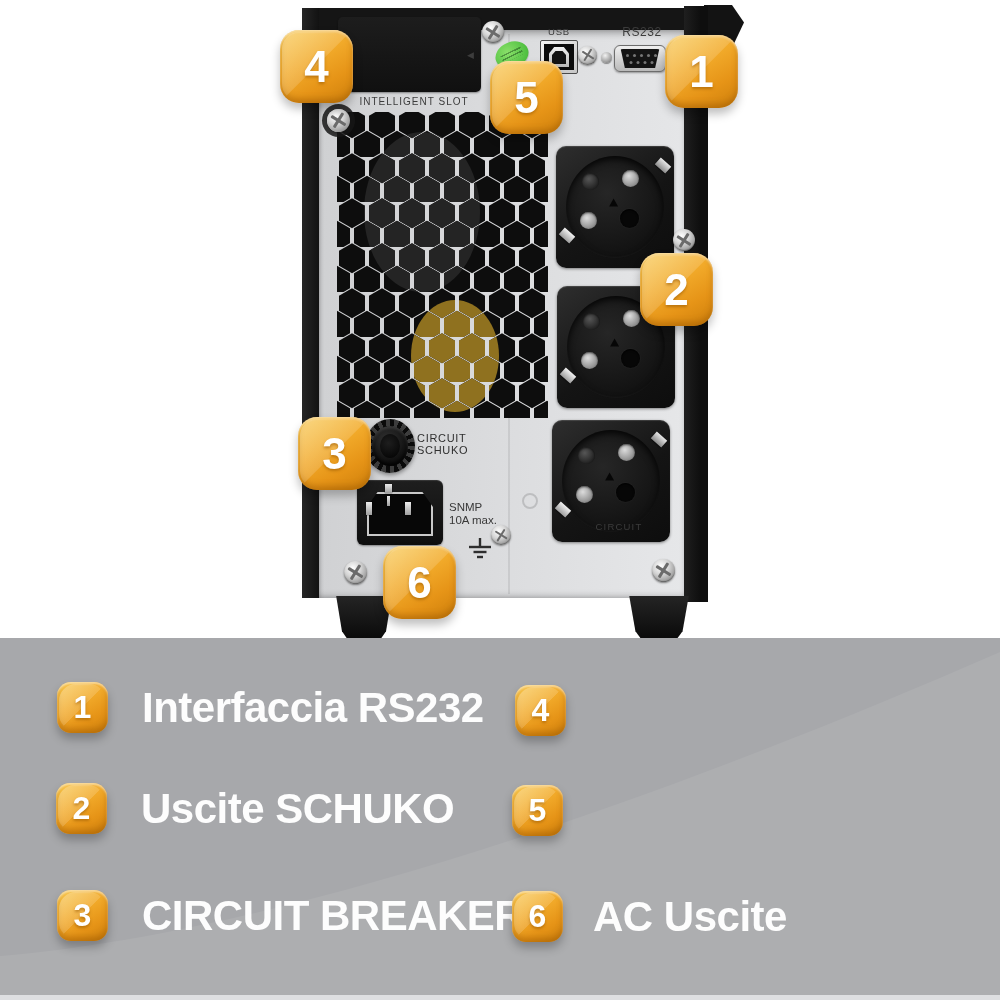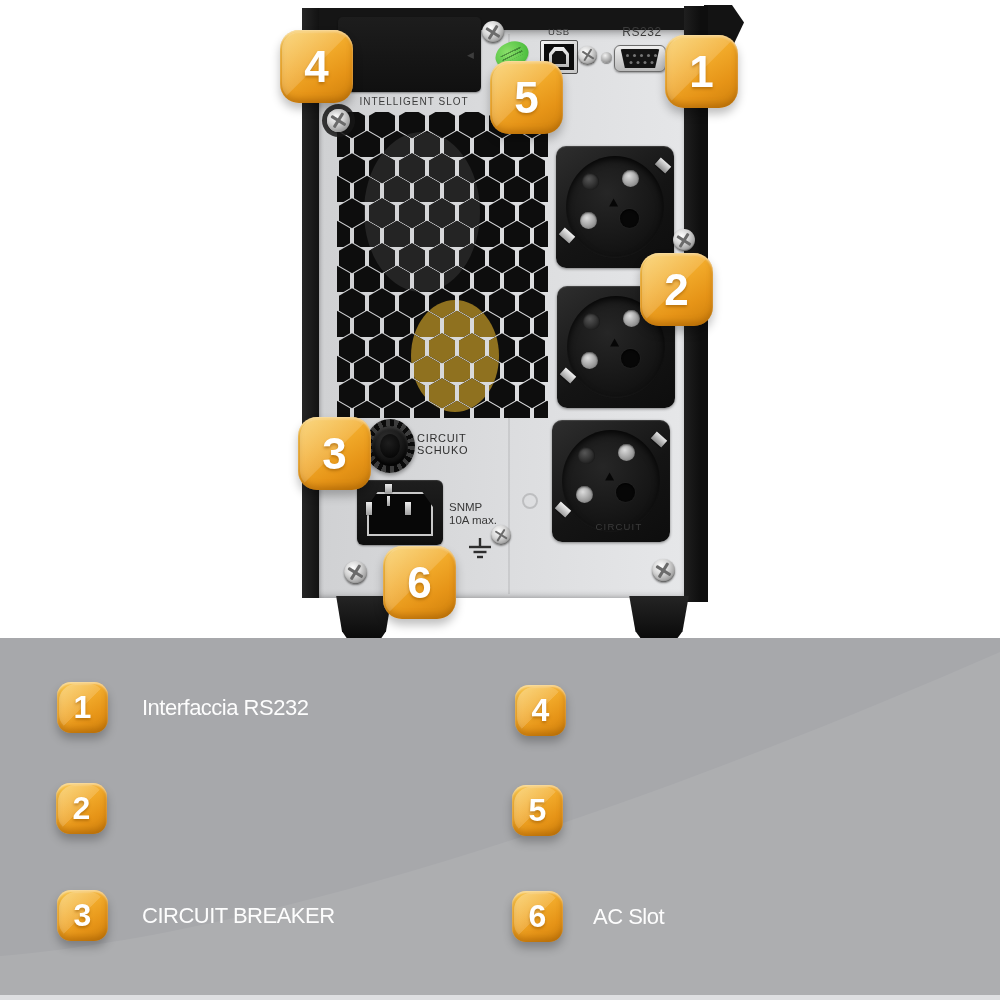--- a/index.html
+++ b/index.html
@@ -137,21 +137,21 @@
          text-shadow:0 2px 3px rgba(150,85,0,.55);}
   .legend-badge{position:relative;flex:0 0 auto;width:51px;height:51px;border-radius:14px;}
   .legend-badge .badge-num{font-size:32px;}
 
   
   .legend{left:0;top:638px;width:1000px;height:362px;background:#a7a8ab;}
   .legend-bottom-strip{position:absolute;left:0;bottom:0;width:100%;height:5px;background:#dedfe1;}
   .legend-item{position:absolute;display:flex;align-items:center;}
   .legend-item-left{gap:34px;}
   .legend-item-right{gap:30px;}
-  .legend-label{font-size:22px;font-weight:normal;letter-spacing:-0.5px;color:#fdfdfd;white-space:nowrap;}
+  .legend-label{font-size:42px;font-weight:bold;letter-spacing:-0.5px;color:#fdfdfd;white-space:nowrap;}
 </style>
 </head>
 <body>
 
 <div id="canvas">
 
   <div class="abs" style="left:0;top:0;width:1000px;height:638px;">
 
     <div class="abs top-bar"></div>
     <div class="abs corner-flare"></div>
@@ -315,20 +315,21 @@
     <div class="legend-item legend-item-left" style="left: 57px; top: 44px; margin-top: 0px; transform: none;">
       <div class="badge legend-badge">
         <span class="badge-num">1</span>
         </div>
       <div class="legend-label">Interfaccia RS232</div>
     </div>
     <div class="legend-item legend-item-left" style="left: 56px; top: 145px; margin-top: 0px; transform: none;">
       <div class="badge legend-badge">
         <span class="badge-num">2</span>
         </div>
+      <div class="legend-label">Uscite SCHUKO</div>
     </div>
     <div class="legend-item legend-item-left" style="left: 57px; top: 252px; margin-top: 0px; transform: none;">
       <div class="badge legend-badge">
         <span class="badge-num">3</span>
         </div>
       <div class="legend-label">CIRCUIT BREAKER</div>
     </div>
     <div class="legend-item legend-item-right" style="left: 515px; top: 47px; margin-top: 0px; transform: none;">
       <div class="badge legend-badge">
         <span class="badge-num">4</span>
@@ -336,17 +337,17 @@
     </div>
     <div class="legend-item legend-item-right" style="left: 512px; top: 147px; margin-top: 0px; transform: none;">
       <div class="badge legend-badge">
         <span class="badge-num">5</span>
         </div>
     </div>
     <div class="legend-item legend-item-right" style="left: 512px; top: 253px; margin-top: 0px; transform: none;">
       <div class="badge legend-badge">
         <span class="badge-num">6</span>
         </div>
-      <div class="legend-label">AC Slot</div>
+      <div class="legend-label">AC Uscite</div>
     </div>
   </div>
 
 </div>
 
 </body></html>

